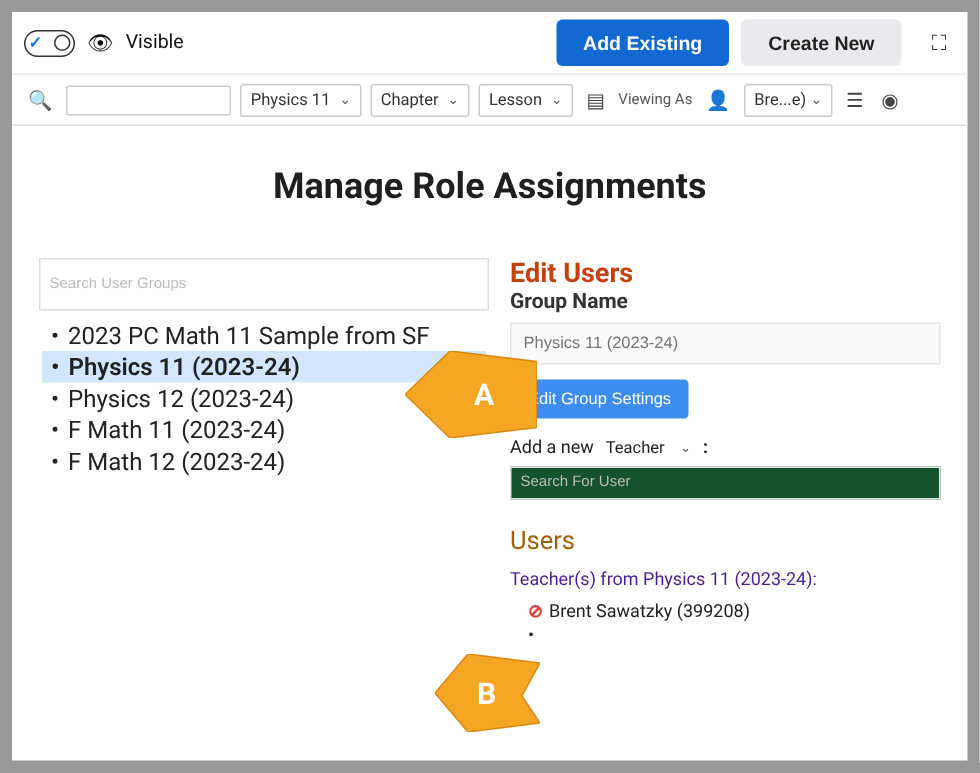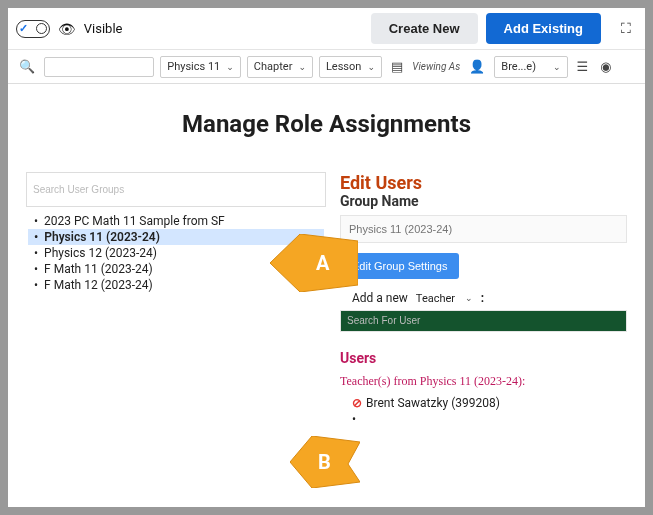--- a/index.html
+++ b/index.html
@@ -14,44 +14,44 @@
 .visible-label { font-size: 13px; color: #111; }
 .spacer { flex: 1; }
 .btn { border: none; border-radius: 4px; padding: 8px 18px; font-size: 13px; font-weight: 600; cursor: pointer; }
 .btn-primary { background: #1269d3; color: #fff; }
 .btn-secondary { background: #e8eaed; color: #222; }
 .expand-icon { width: 22px; height: 22px; display: flex; align-items: center; justify-content: center; cursor: pointer; font-size: 14px; color: #333; margin-left: 6px; }
 .tb2-icon { font-size: 13px; color: #444; padding: 0 3px; }
 .search-mini { width: 110px; height: 20px; border: 1px solid #ccc; border-radius: 2px; padding: 0 4px; font-size: 11px; }
 .dropdown { border: 1px solid #ccc; border-radius: 2px; padding: 2px 6px; font-size: 11px; color: #333; display: inline-flex; align-items: center; gap: 6px; cursor: pointer; background: #fff; height: 22px; }
 .chev { font-size: 9px; color: #555; }
-.viewing-as { font-size: 10px; font-style: italic; color: #555; text-align: right; }
-.user-chip { display: inline-flex; align-items: center; gap: 17px; font-size: 11px; }
+.viewing-as { font-size: 10px; color: #555; text-align: right; }
+.user-chip { display: inline-flex; align-items: center; gap: 3px; font-size: 11px; }
 .content { flex: 1; overflow: hidden; padding: 12px 18px 0 18px; }
 .page-title { text-align: center; font-size: 24px; font-weight: 700; color: #1f1f1f; margin: 14px 0 34px; }
 .columns { display: flex; gap: 14px; }
 .col-left { width: 300px; }
 .col-right { flex: 1; }
 .groups-search { width: 100%; border: 1px solid #ddd; padding: 4px 6px; font-size: 10px; color: #999; height: 35px; }
 .groups-search::placeholder { color: #bbb; }
 .groups-list { list-style: none; padding: 6px 2px; }
-.groups-list li { font-size: 12px; color: #222; padding: 1px 0 1px 6px; display: flex; align-items: center; gap: 6px; }
+.groups-list li { font-size: 16px; color: #222; padding: 1px 0 1px 6px; display: flex; align-items: center; gap: 6px; }
 .groups-list li::before { content: "•"; color: #222; }
 .groups-list li.selected { background: #d3e6ff; font-weight: 600; }
 .edit-users { font-size: 18px; font-weight: 700; color: #c2410c; }
 .group-name-lbl { font-size: 14px; font-weight: 700; color: #333; margin-bottom: 6px; }
 .group-name-input { width: 100%; border: 1px solid #e5e5e5; background: #fafafa; padding: 6px 8px; font-size: 11px; color: #999; height: 28px; }
 .edit-settings-btn { background: #3b8def; color: #fff; border: none; border-radius: 3px; padding: 7px 12px; font-size: 11px; margin: 10px 0 12px; cursor: pointer; }
-.add-row { font-size: 12px; color: #222; display: flex; align-items: center; gap: 8px; margin-bottom: 4px; margin-left: 12px; }
+.add-row { font-size: 12px; color: #222; display: flex; align-items: center; gap: 8px; margin-bottom: 4px; }
 .add-row .role-select { display: inline-flex; align-items: center; gap: 10px; font-size: 11px; cursor: pointer; }
 .add-row .colon { font-weight: bold; }
 .user-search { width: 100%; border: 1px solid #e5e5e5; background: #14532d; padding: 4px 6px; font-size: 10px; color: #999; height: 22px; }
 .user-search::placeholder { color: #bbb; }
-.users-hdr { font-size: 14px; font-weight: 700; color: #be185d; margin: 18px 0 8px; }
-.teachers-from { font-size: 12px; color: #be185d; margin-bottom: 6px; font-family: Liberation Serif, serif; }
+.users-hdr { font-size: 17px; font-weight: 400; color: #a16207; margin: 18px 0 8px; }
+.teachers-from { font-size: 12px; color: #4c1d95; margin-bottom: 6px; }
 .user-list { list-style: none; padding-left: 12px; }
 .user-list li { font-size: 12px; color: #222; display: flex; align-items: center; gap: 4px; padding: 1px 0; }
 .bullet { color: #222; margin-right: 2px; }
 .remove-x { color: #e53935; font-weight: bold; font-size: 12px; display: inline-flex; align-items: center; cursor: pointer; }
 .callout { position: absolute; z-index: 50; }
 .callout svg { display: block; }
 .callout-label { position: absolute; font-size: 20px; font-weight: 700; color: #fff; top: 50%; transform: translateY(-50%); }
 .callout-a { top: 226px; left: 262px; }
 .callout-a .callout-label { left: 46px; }
 .callout-b { top: 428px; left: 282px; }
@@ -63,22 +63,22 @@
 <div class="app">
 
   <div class="toolbar1">
     <div class="toggle">
       <span class="check">✓</span>
         <span class="knob"></span>
     </div>
     <span class="eye">👁</span>
     <span class="visible-label">Visible</span>
     <div class="spacer"></div>
+    <button class="btn btn-primary">Add Existing</button>
     <button class="btn btn-secondary">Create New</button>
-    <button class="btn btn-primary">Add Existing</button>
     <div class="expand-icon">⛶</div>
   </div>
 
   <div class="toolbar2">
     <span class="tb2-icon">🔍</span>
     <input class="search-mini" style="">
     <div class="dropdown">
       <span>Physics 11</span>
       <span class="chev">⌄</span>
     </div>

